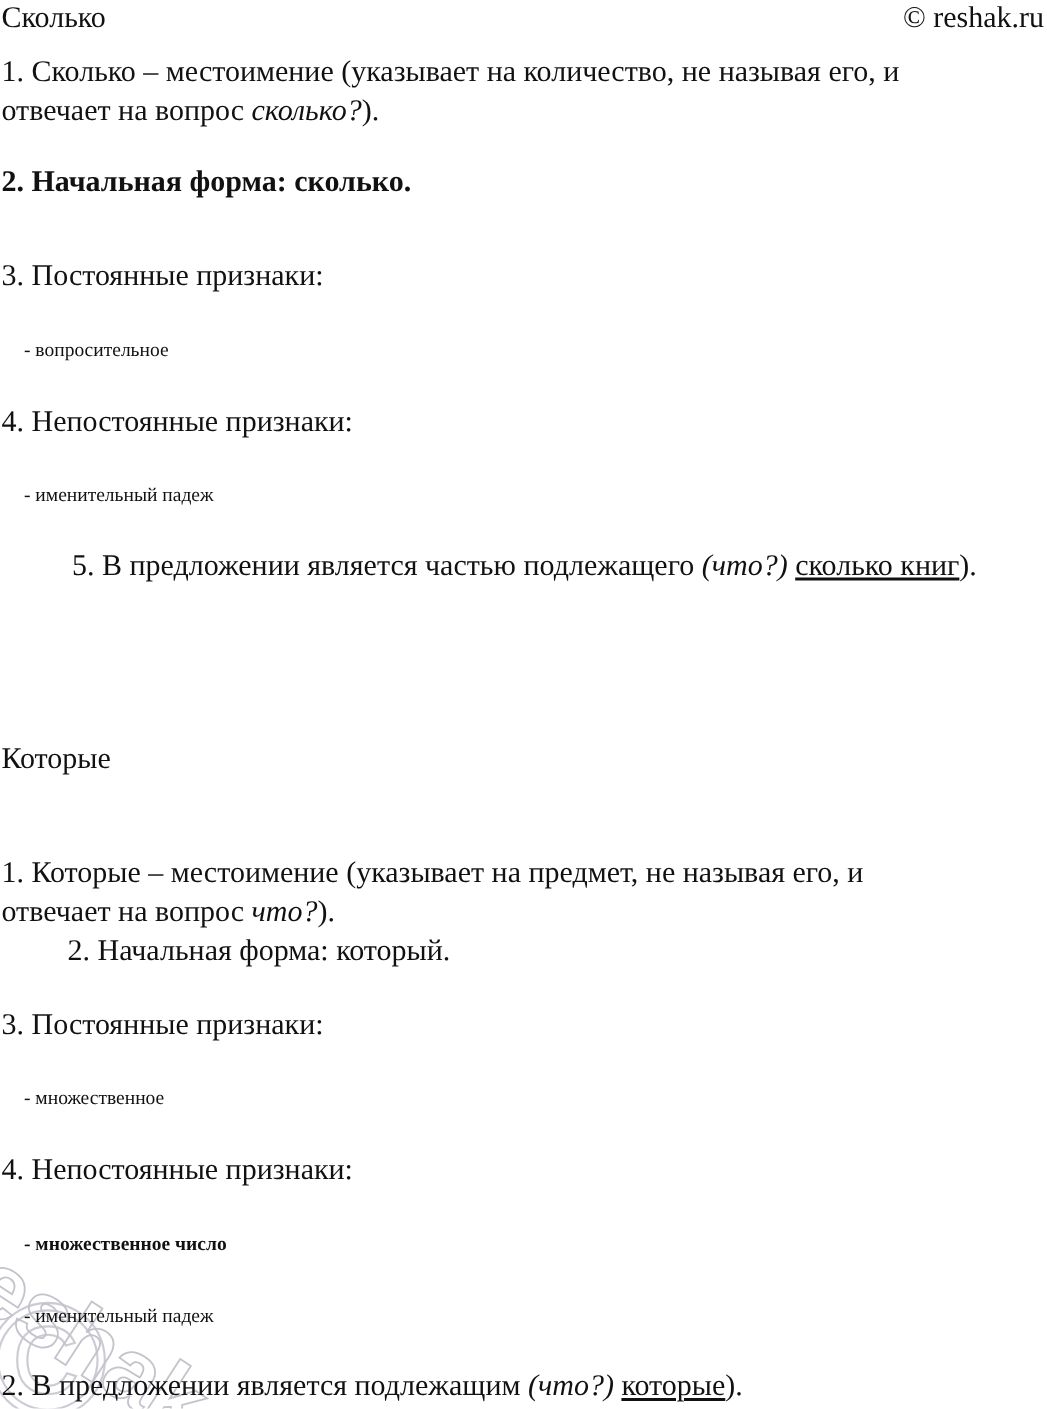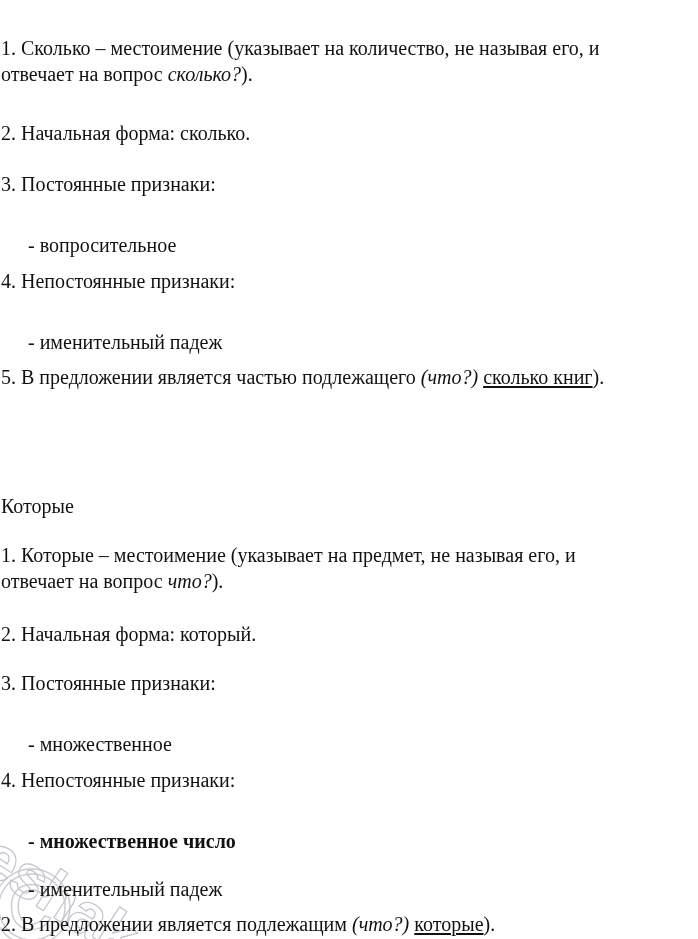--- a/index.html
+++ b/index.html
@@ -98,23 +98,23 @@
     line-height: 26px;
     text-align: left;
     margin: 0;
     padding: 0 2px 0 1px;
   }
   .para.justify {
     text-align: justify;
     text-align-last: left;
   }
   .sub {
-    font-size: 20px;
+    font-size: 13px;
     line-height: 26px;
-    margin: 12px;
+    margin: 0;
     padding-left: 16px;
   }
   .section-title {
     font-size: 20px;
     line-height: 24px;
     margin: 0;
     padding-left: 1px;
     font-weight: 400;
   }
   em, .it {
@@ -130,60 +130,64 @@
 </head>
 <body>
 
 <div class="page">
 
   <div class="watermark">
     <div class="wm-text">reshak.ru</div>
     <div class="wm-copy">©</div>
   </div>
 
+  <div class="doc-head">
+    <div class="head-title">Сколько</div>
+    <div class="head-credit">© reshak.ru</div>
+  </div>
 
   <div class="content">
 
     <div class="blk" style="top:35px;">
       <p class="para"><span>1. Сколько – местоимение (указывает на количество, не называя его, и отвечает на вопрос </span><em>сколько?</em><span>).</span></p>
     </div>
 
-    <div class="blk" style="top:120px;">
+    <div class="blk" style="top:108px;font-weight:bold;">
       <p class="para">2. Начальная форма: сколько.</p>
     </div>
 
     <div class="blk" style="top:171px;">
       <p class="para">3. Постоянные признаки:</p>
     </div>
 
     <div class="blk" style="top:220px;">
       <p class="sub">- вопросительное</p>
     </div>
 
     <div class="blk" style="top:268px;">
       <p class="para">4. Непостоянные признаки:</p>
     </div>
 
     <div class="blk" style="top:317px;">
       <p class="sub">- именительный падеж</p>
     </div>
 
-    <div class="blk" style="top:364px;">
+    <div class="blk" style="top:364px;padding-left:47px;">
       <p class="para justify"><span>5. В предложении является частью подлежащего </span><em>(что?)</em><span>&nbsp;</span><span class="u">сколько книг</span><span>).</span></p>
     </div>
 
     <div class="blk" style="top:494px;">
       <p class="section-title">Которые</p>
     </div>
 
-    <div class="blk" style="top:542px;">
+    <div class="blk" style="top:569px;">
       <p class="para"><span>1. Которые – местоимение (указывает на предмет, не называя его, и отвечает на вопрос </span><em>что?</em><span>).</span></p>
     </div>
 
-    <div class="blk" style="top:621px;">
+    <div class="blk" style="top:621px;margin-left:44px;">
       <p class="para">2. Начальная форма: который.</p>
     </div>
 
     <div class="blk" style="top:670px;">
       <p class="para">3. Постоянные признаки:</p>
     </div>
 
     <div class="blk" style="top:719px;">
       <p class="sub">- множественное</p>
     </div>

